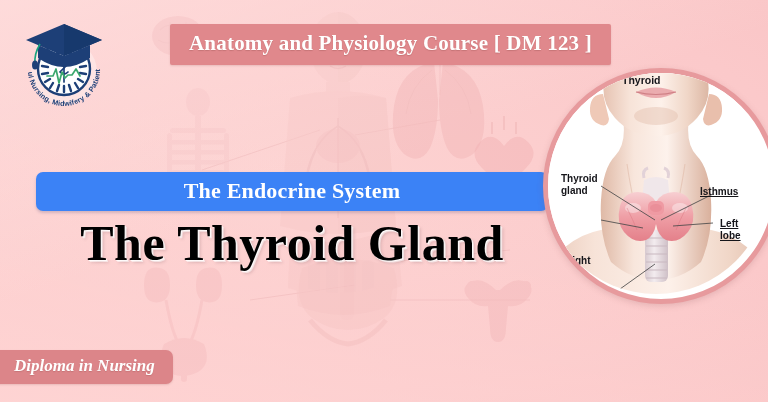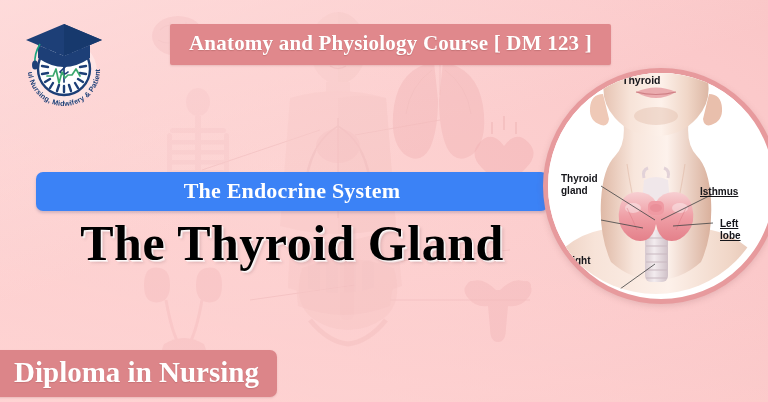--- a/index.html
+++ b/index.html
@@ -117,25 +117,26 @@
     position: absolute;
     left: -14px;
     top: 350px;
     background: #dc8589;
     border-radius: 7px;
     padding: 6px 18px 8px 28px;
     box-shadow: 0 1px 2px rgba(140,70,70,0.18);
   }
   #diploma-pill .txt {
     color: #ffffff;
-    font-size: 29px;
+    font-size: 17px;
     font-weight: bold;
     white-space: nowrap;
     text-shadow: 0 1px 1px rgba(150,80,80,0.3);
     font-family: "Liberation Serif", "DejaVu Serif", serif;
+    font-style: italic;
   }
 
   
   #website {
     position: absolute;
     left: 536px;
     top: 357px;
     width: 224px;
     text-align: center;
     color: #20457f;

